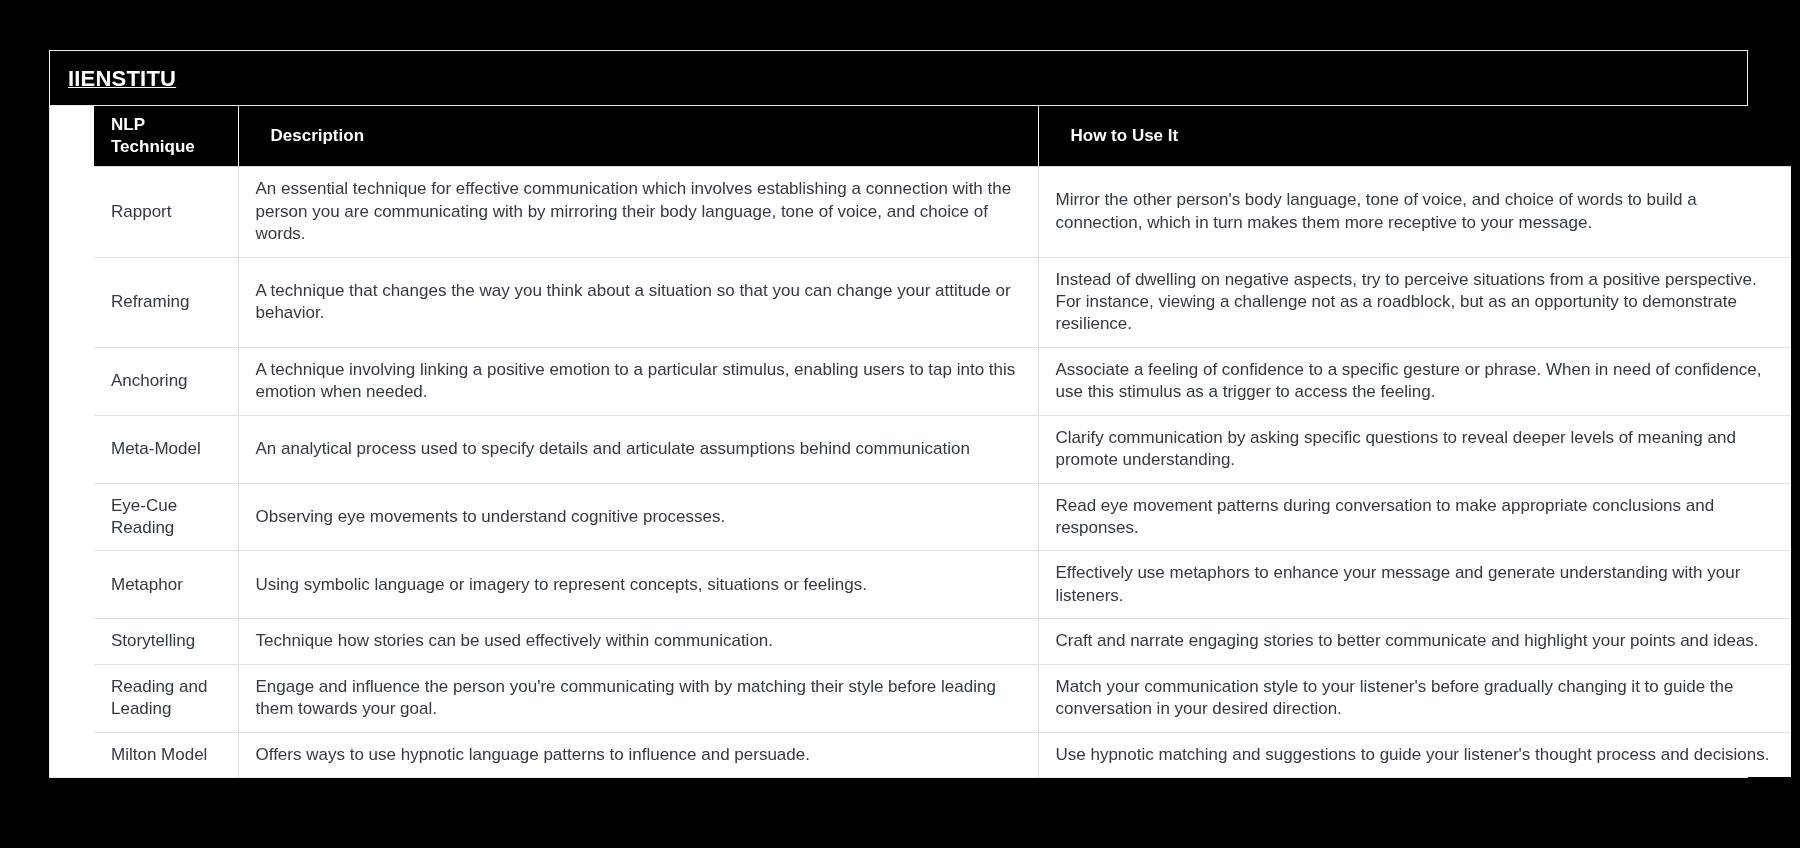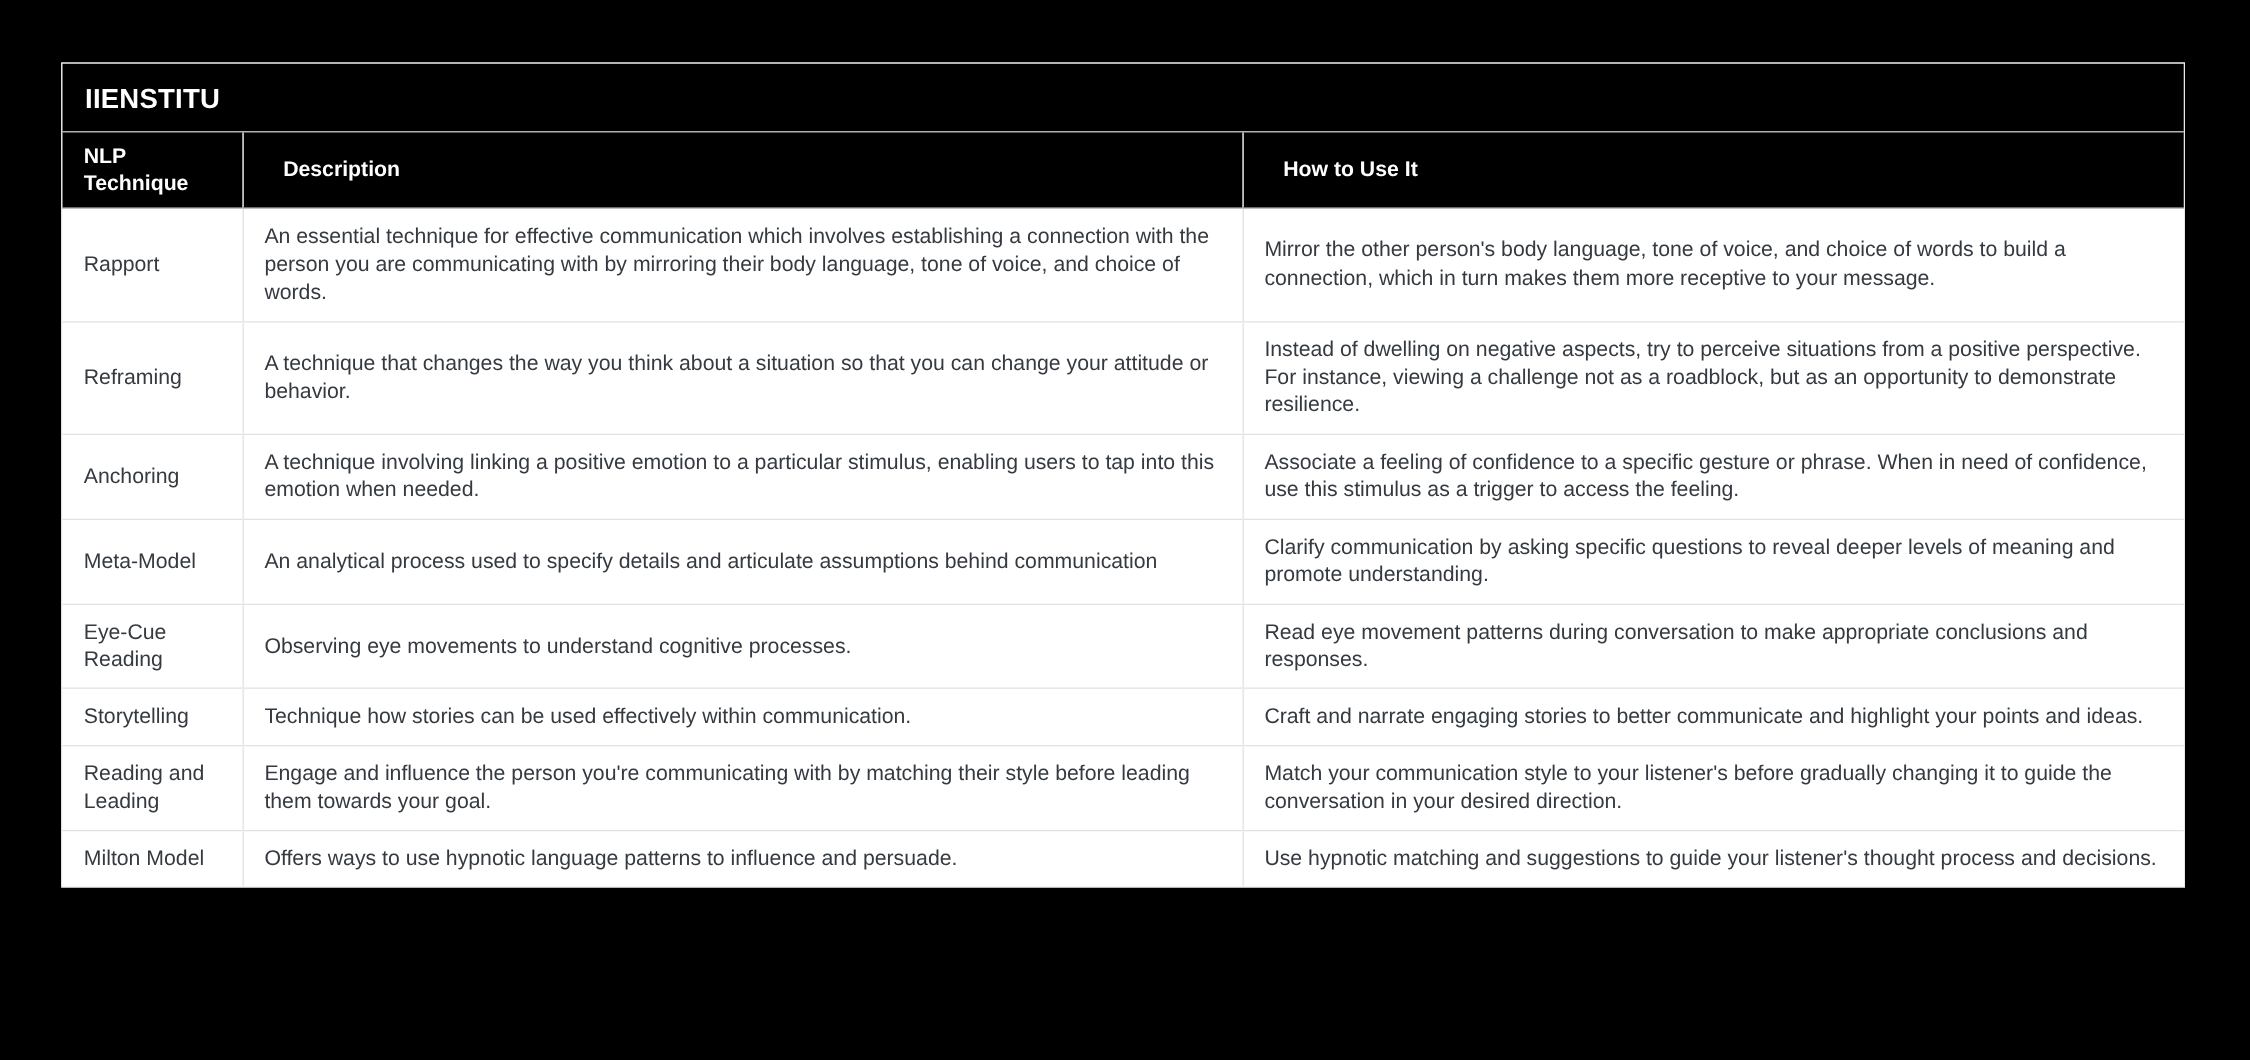--- a/index.html
+++ b/index.html
@@ -21,31 +21,33 @@
     width: 1699px;
     box-sizing: border-box;
     border: 1px solid #ebebeb;
     background: #ffffff;
   }
   .title-bar {
     background: #000000;
     color: #ffffff;
     padding: 13px 18px 11px 18px;
     border-bottom: 1px solid #ebebeb;
+    text-decoration: underline;
   }
   .title-bar span {
     font-size: 22px;
     font-weight: 700;
     line-height: 30px;
     letter-spacing: 0.2px;
   }
   table.nlp-table {
     width: 100%;
     border-collapse: collapse;
     table-layout: fixed;
+    margin-left: 44px;
   }
   col.c-technique { width: 144px; }
   col.c-description { width: 800px; }
   col.c-how { width: auto; }
 
   .nlp-table thead th {
     background: #000000;
     color: #ffffff;
     font-size: 17px;
     font-weight: 700;
@@ -115,20 +117,25 @@
           <td>Meta-Model</td>
           <td>An analytical process used to specify details and articulate assumptions behind communication</td>
           <td>Clarify communication by asking specific questions to reveal deeper levels of meaning and promote understanding.</td>
         </tr>
         <tr>
           <td>Eye-Cue Reading</td>
           <td>Observing eye movements to understand cognitive processes.</td>
           <td>Read eye movement patterns during conversation to make appropriate conclusions and responses.</td>
         </tr>
         <tr>
+          <td>Metaphor</td>
+          <td>Using symbolic language or imagery to represent concepts, situations or feelings.</td>
+          <td>Effectively use metaphors to enhance your message and generate understanding with your listeners.</td>
+        </tr>
+        <tr>
           <td>Storytelling</td>
           <td>Technique how stories can be used effectively within communication.</td>
           <td>Craft and narrate engaging stories to better communicate and highlight your points and ideas.</td>
         </tr>
         <tr>
           <td>Reading and Leading</td>
           <td>Engage and influence the person you're communicating with by matching their style before leading them towards your goal.</td>
           <td>Match your communication style to your listener's before gradually changing it to guide the conversation in your desired direction.</td>
         </tr>
         <tr>

